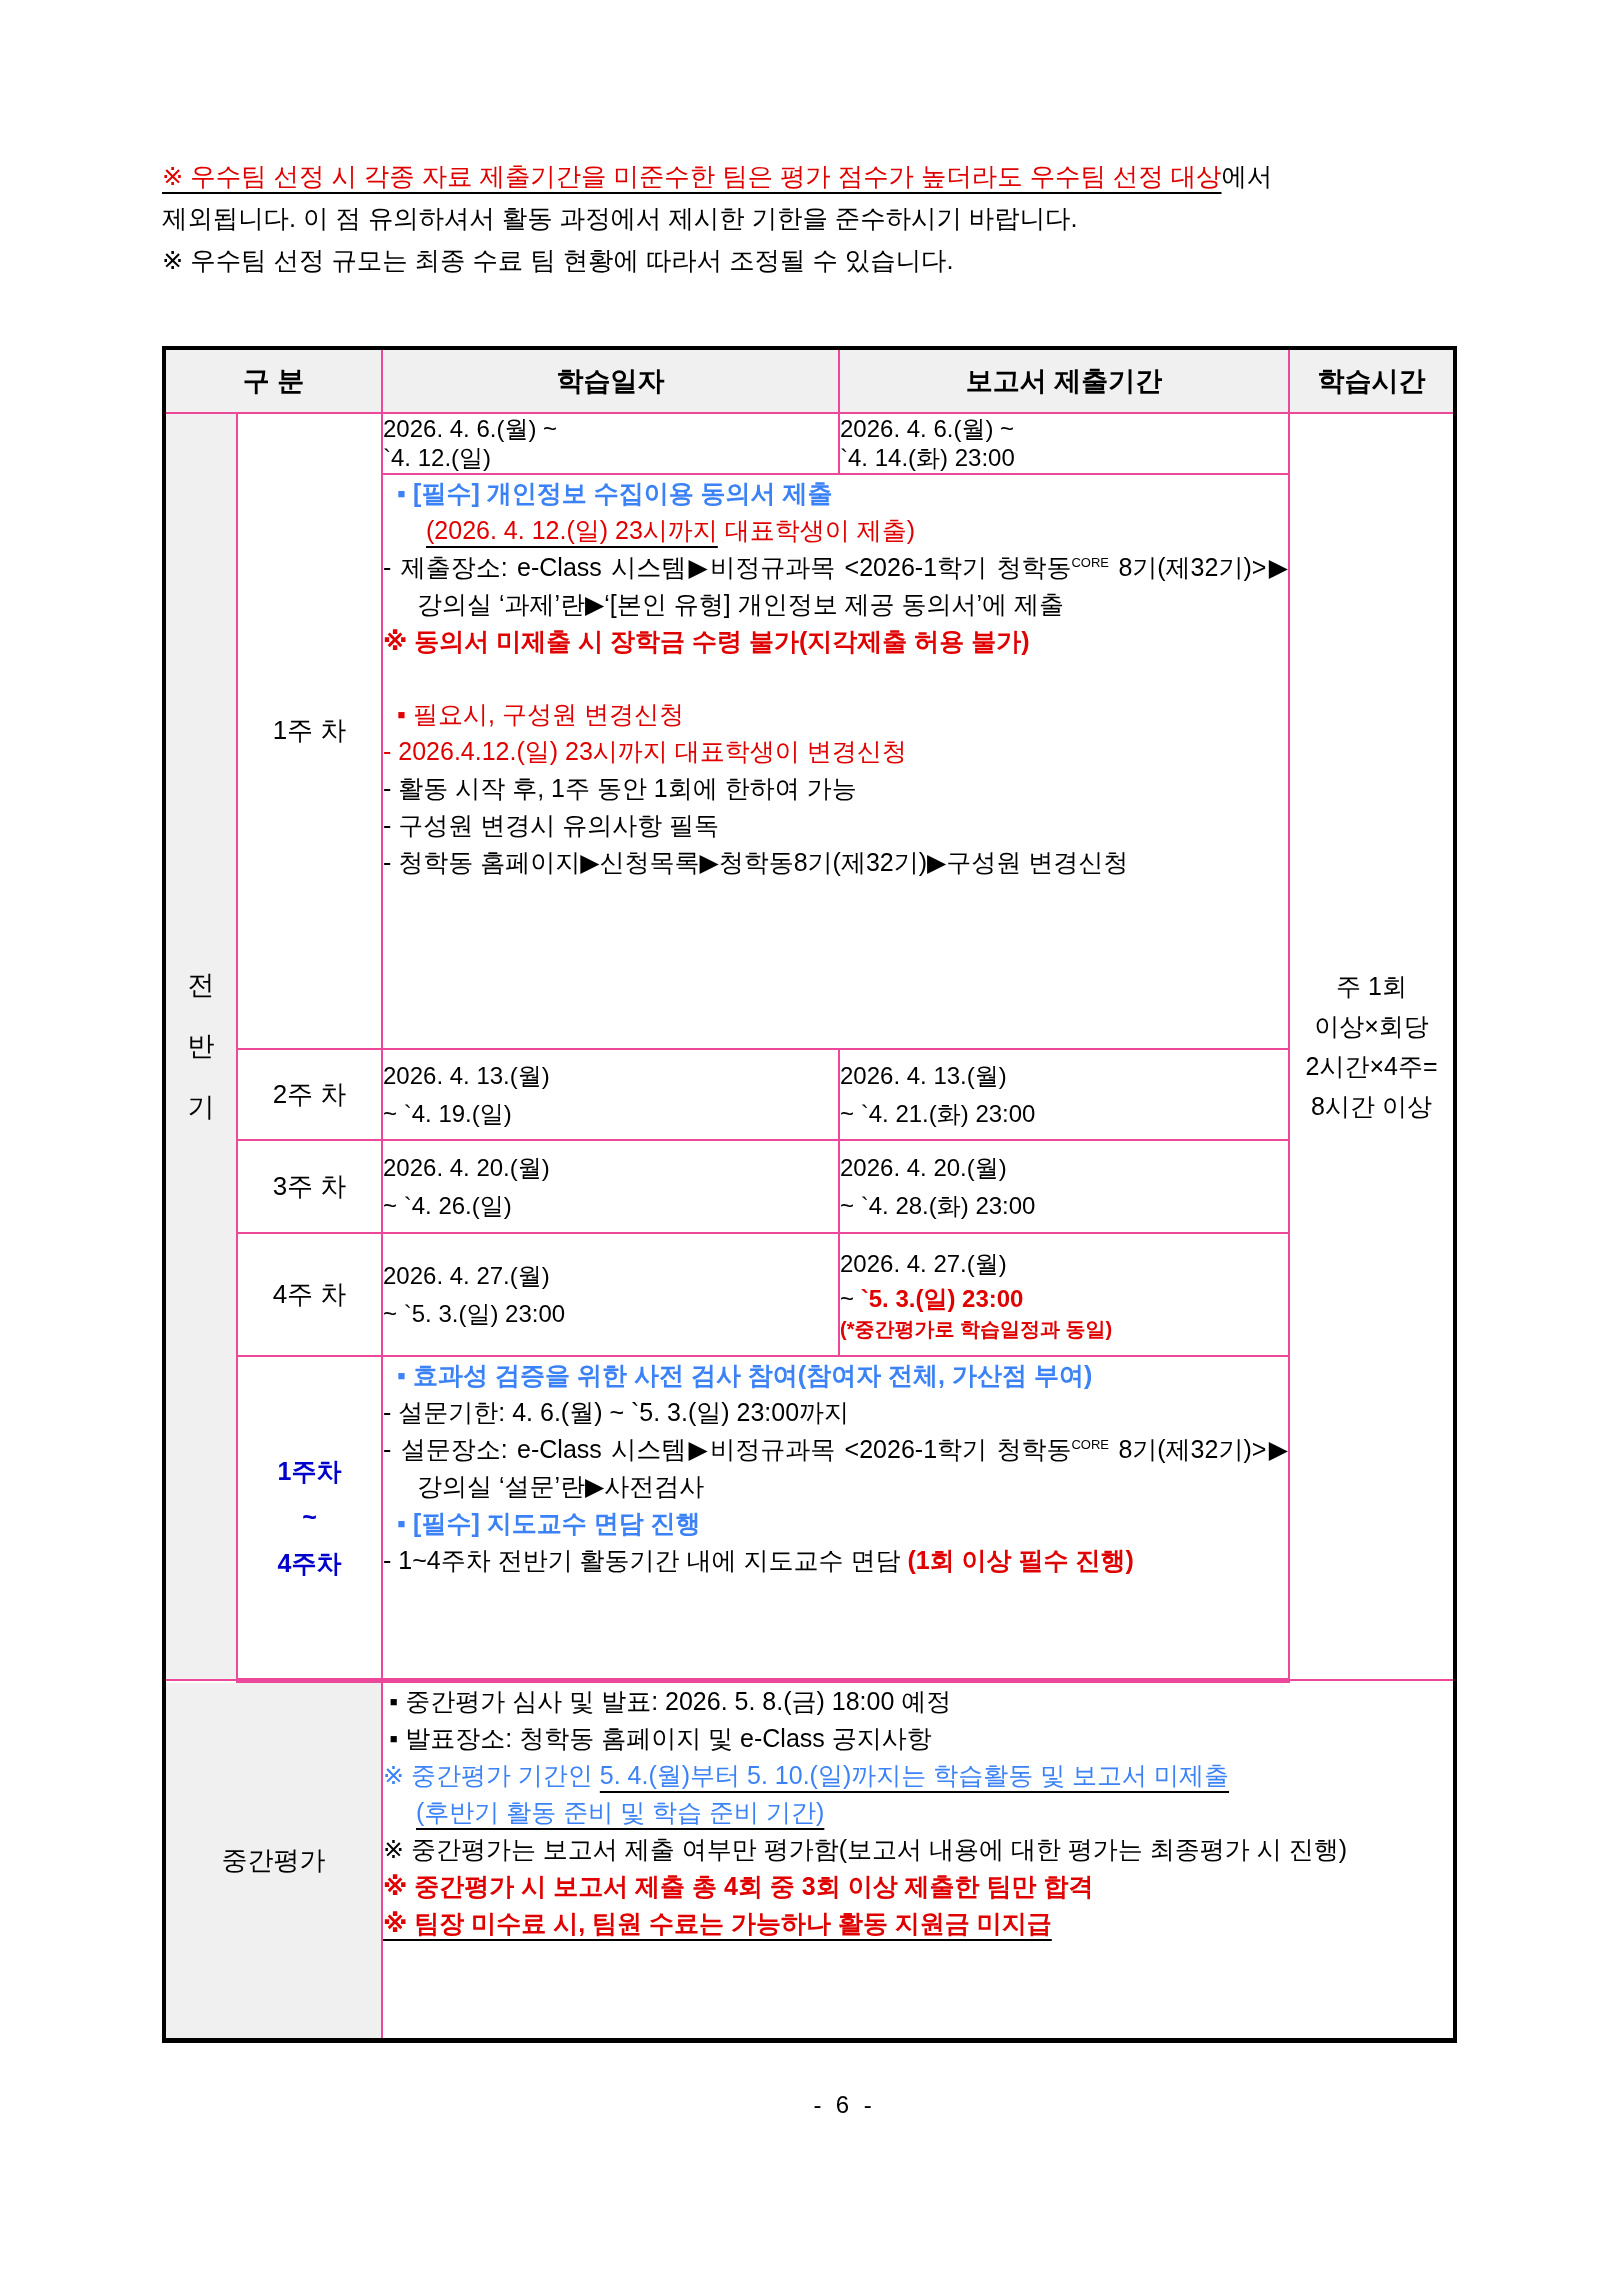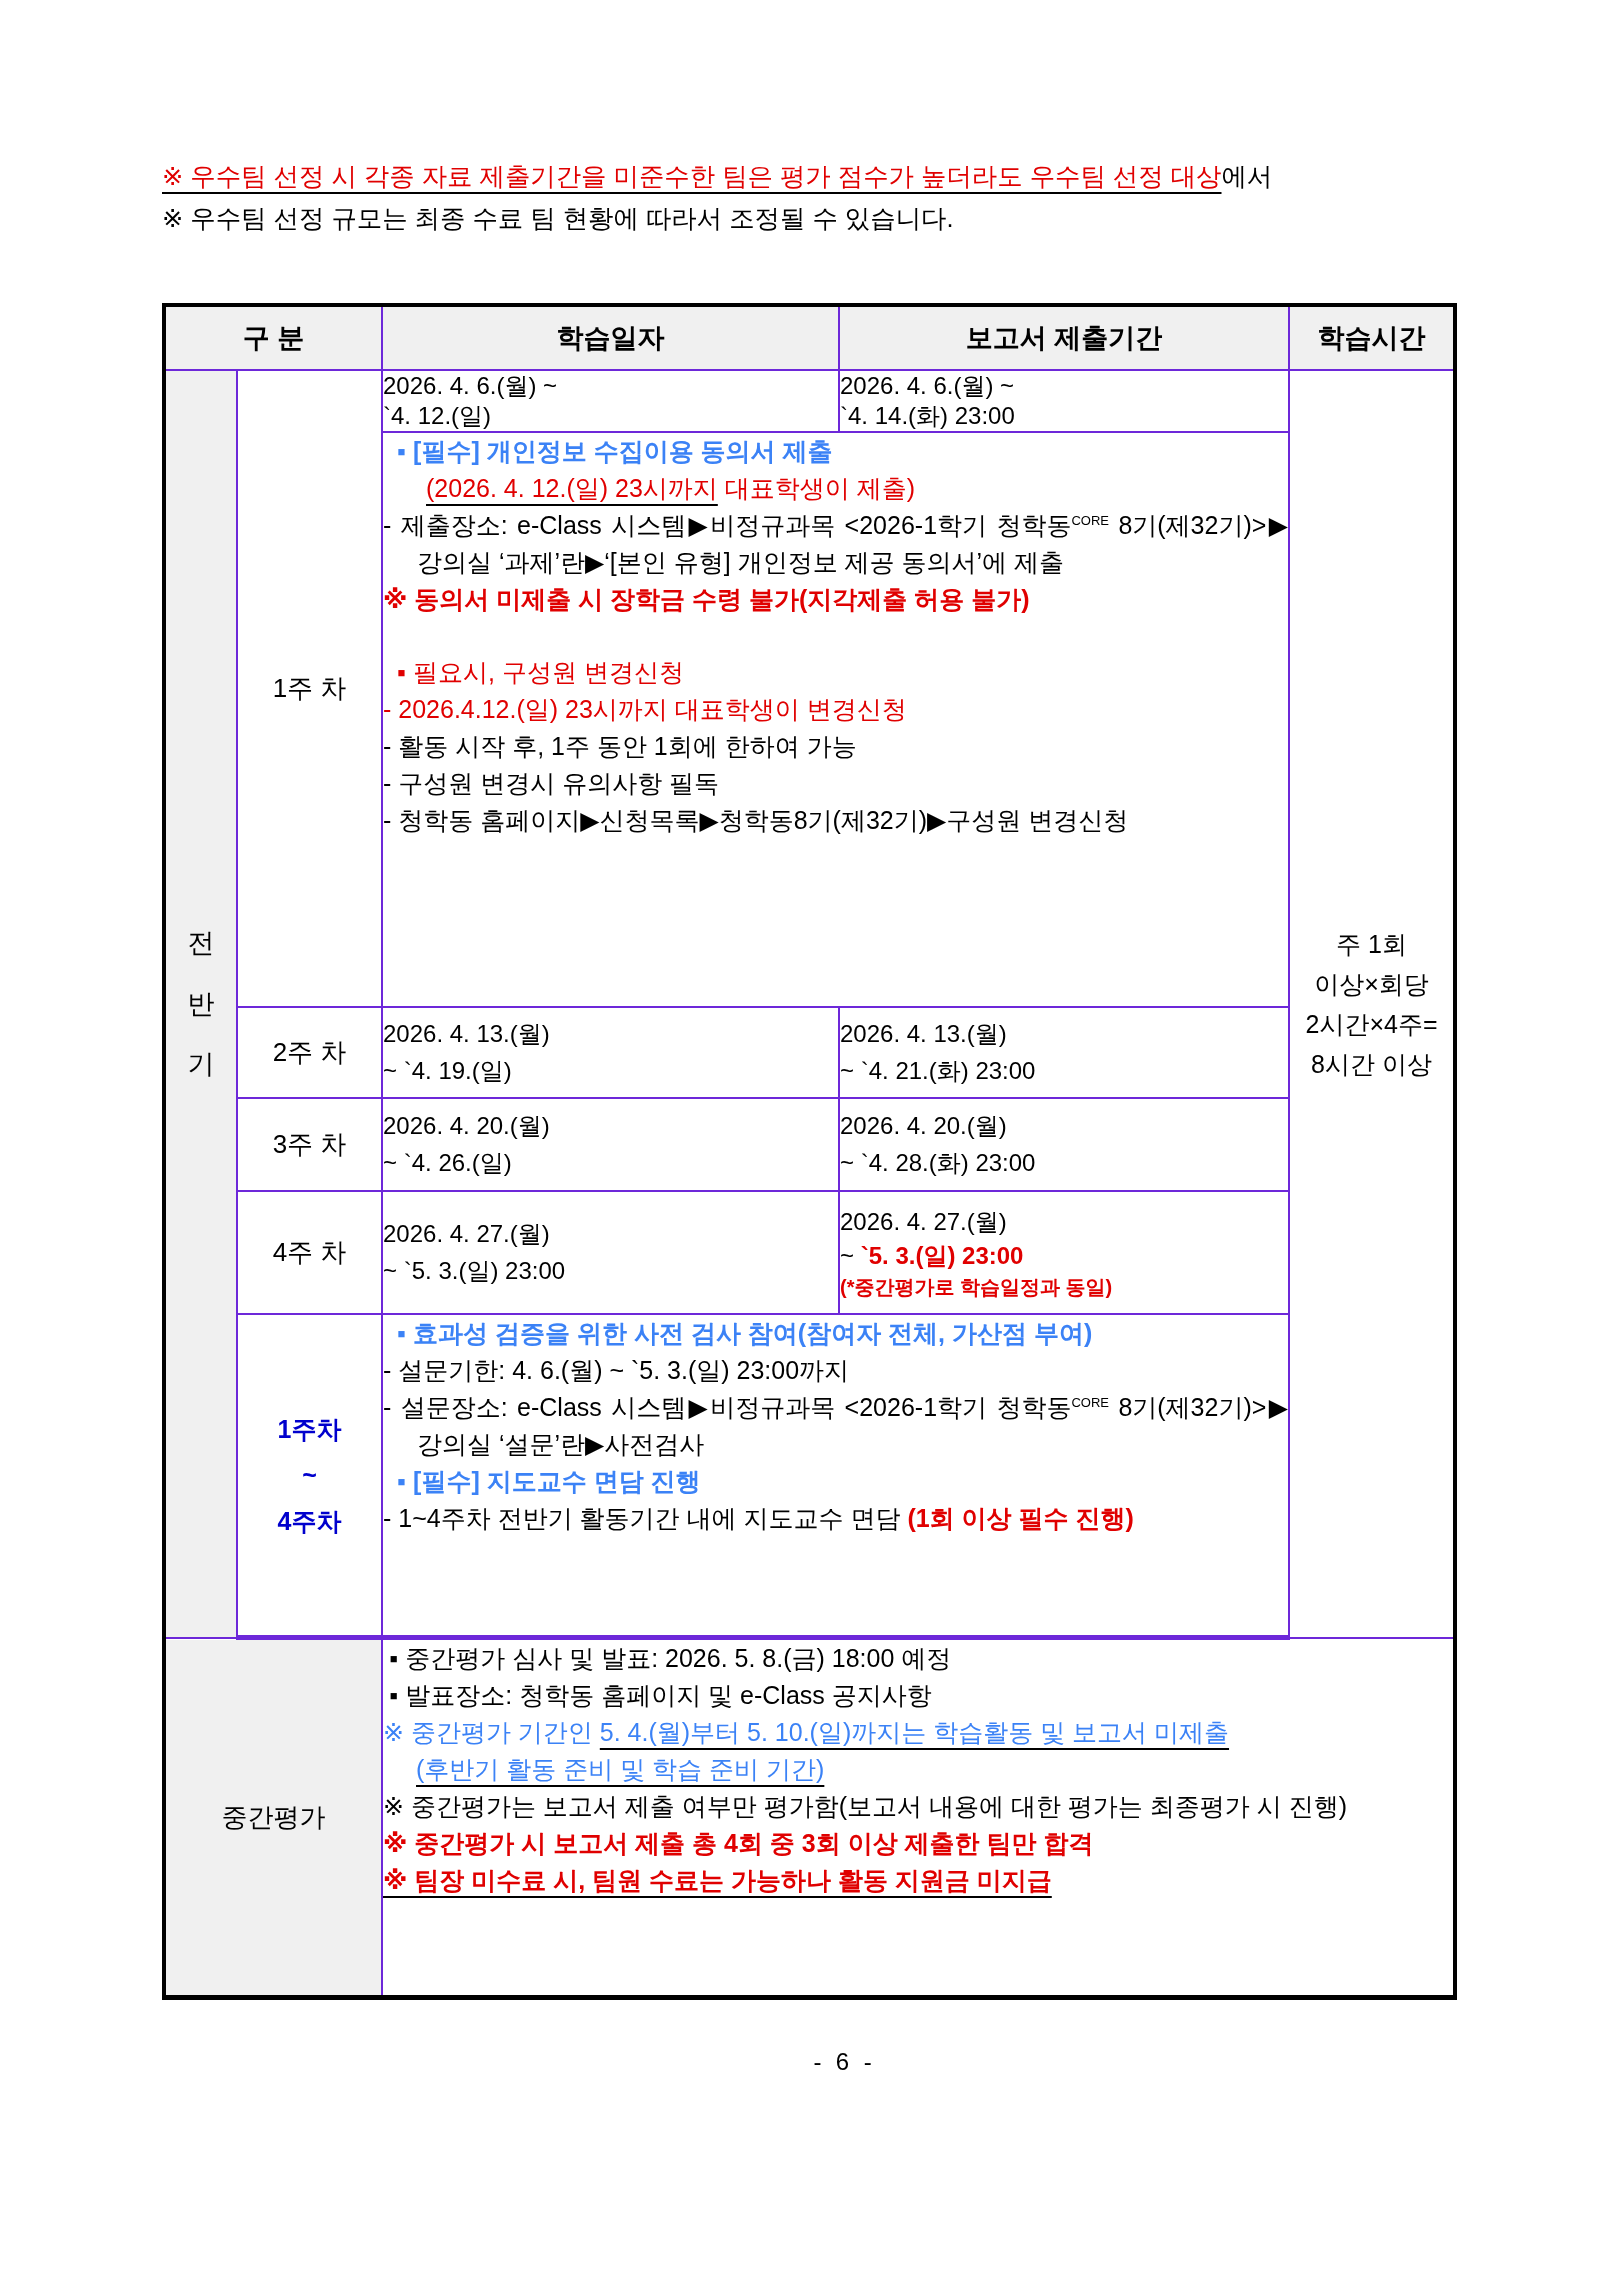--- a/index.html
+++ b/index.html
@@ -34,21 +34,21 @@
   
   table.sched {
     margin-top: 64px;
     border-collapse: collapse;
     table-layout: fixed;
     width: 1292px;
     border: 4.6px solid #000;
     border-bottom-width: 5.9px;
   }
   table.sched th, table.sched td {
-    border: 2px solid #6d28d9;
+    border: 2px solid #ec4899;
     padding: 0;
     overflow: hidden;
   }
   th.hd {
     background: #f0f0f0;
     font-size: 27px; font-weight: bold;
     text-align: center; vertical-align: middle;
     border-bottom-width: 3.9px;
   }
   tr.r-head   { height: 65px; }
@@ -109,20 +109,21 @@
     font-size: 24px; letter-spacing: 3.9px;
   }
 </style>
 </head>
 <body>
 
 <div class="page">
 
   <div class="notice">
     <div><span class="red u">※ 우수팀 선정 시 각종 자료 제출기간을 미준수한 팀은 평가 점수가 높더라도 우수팀 선정 대상</span><span>에서</span></div>
+    <div>제외됩니다. 이 점 유의하셔서 활동 과정에서 제시한 기한을 준수하시기 바랍니다.</div>
     <div>※ 우수팀 선정 규모는 최종 수료 팀 현황에 따라서 조정될 수 있습니다.</div>
   </div>
 
 
   <table class="sched">
     <colgroup>
       <col style="width:73px">
         <col style="width:145px">
         <col style="width:457px">
         <col style="width:450px">

